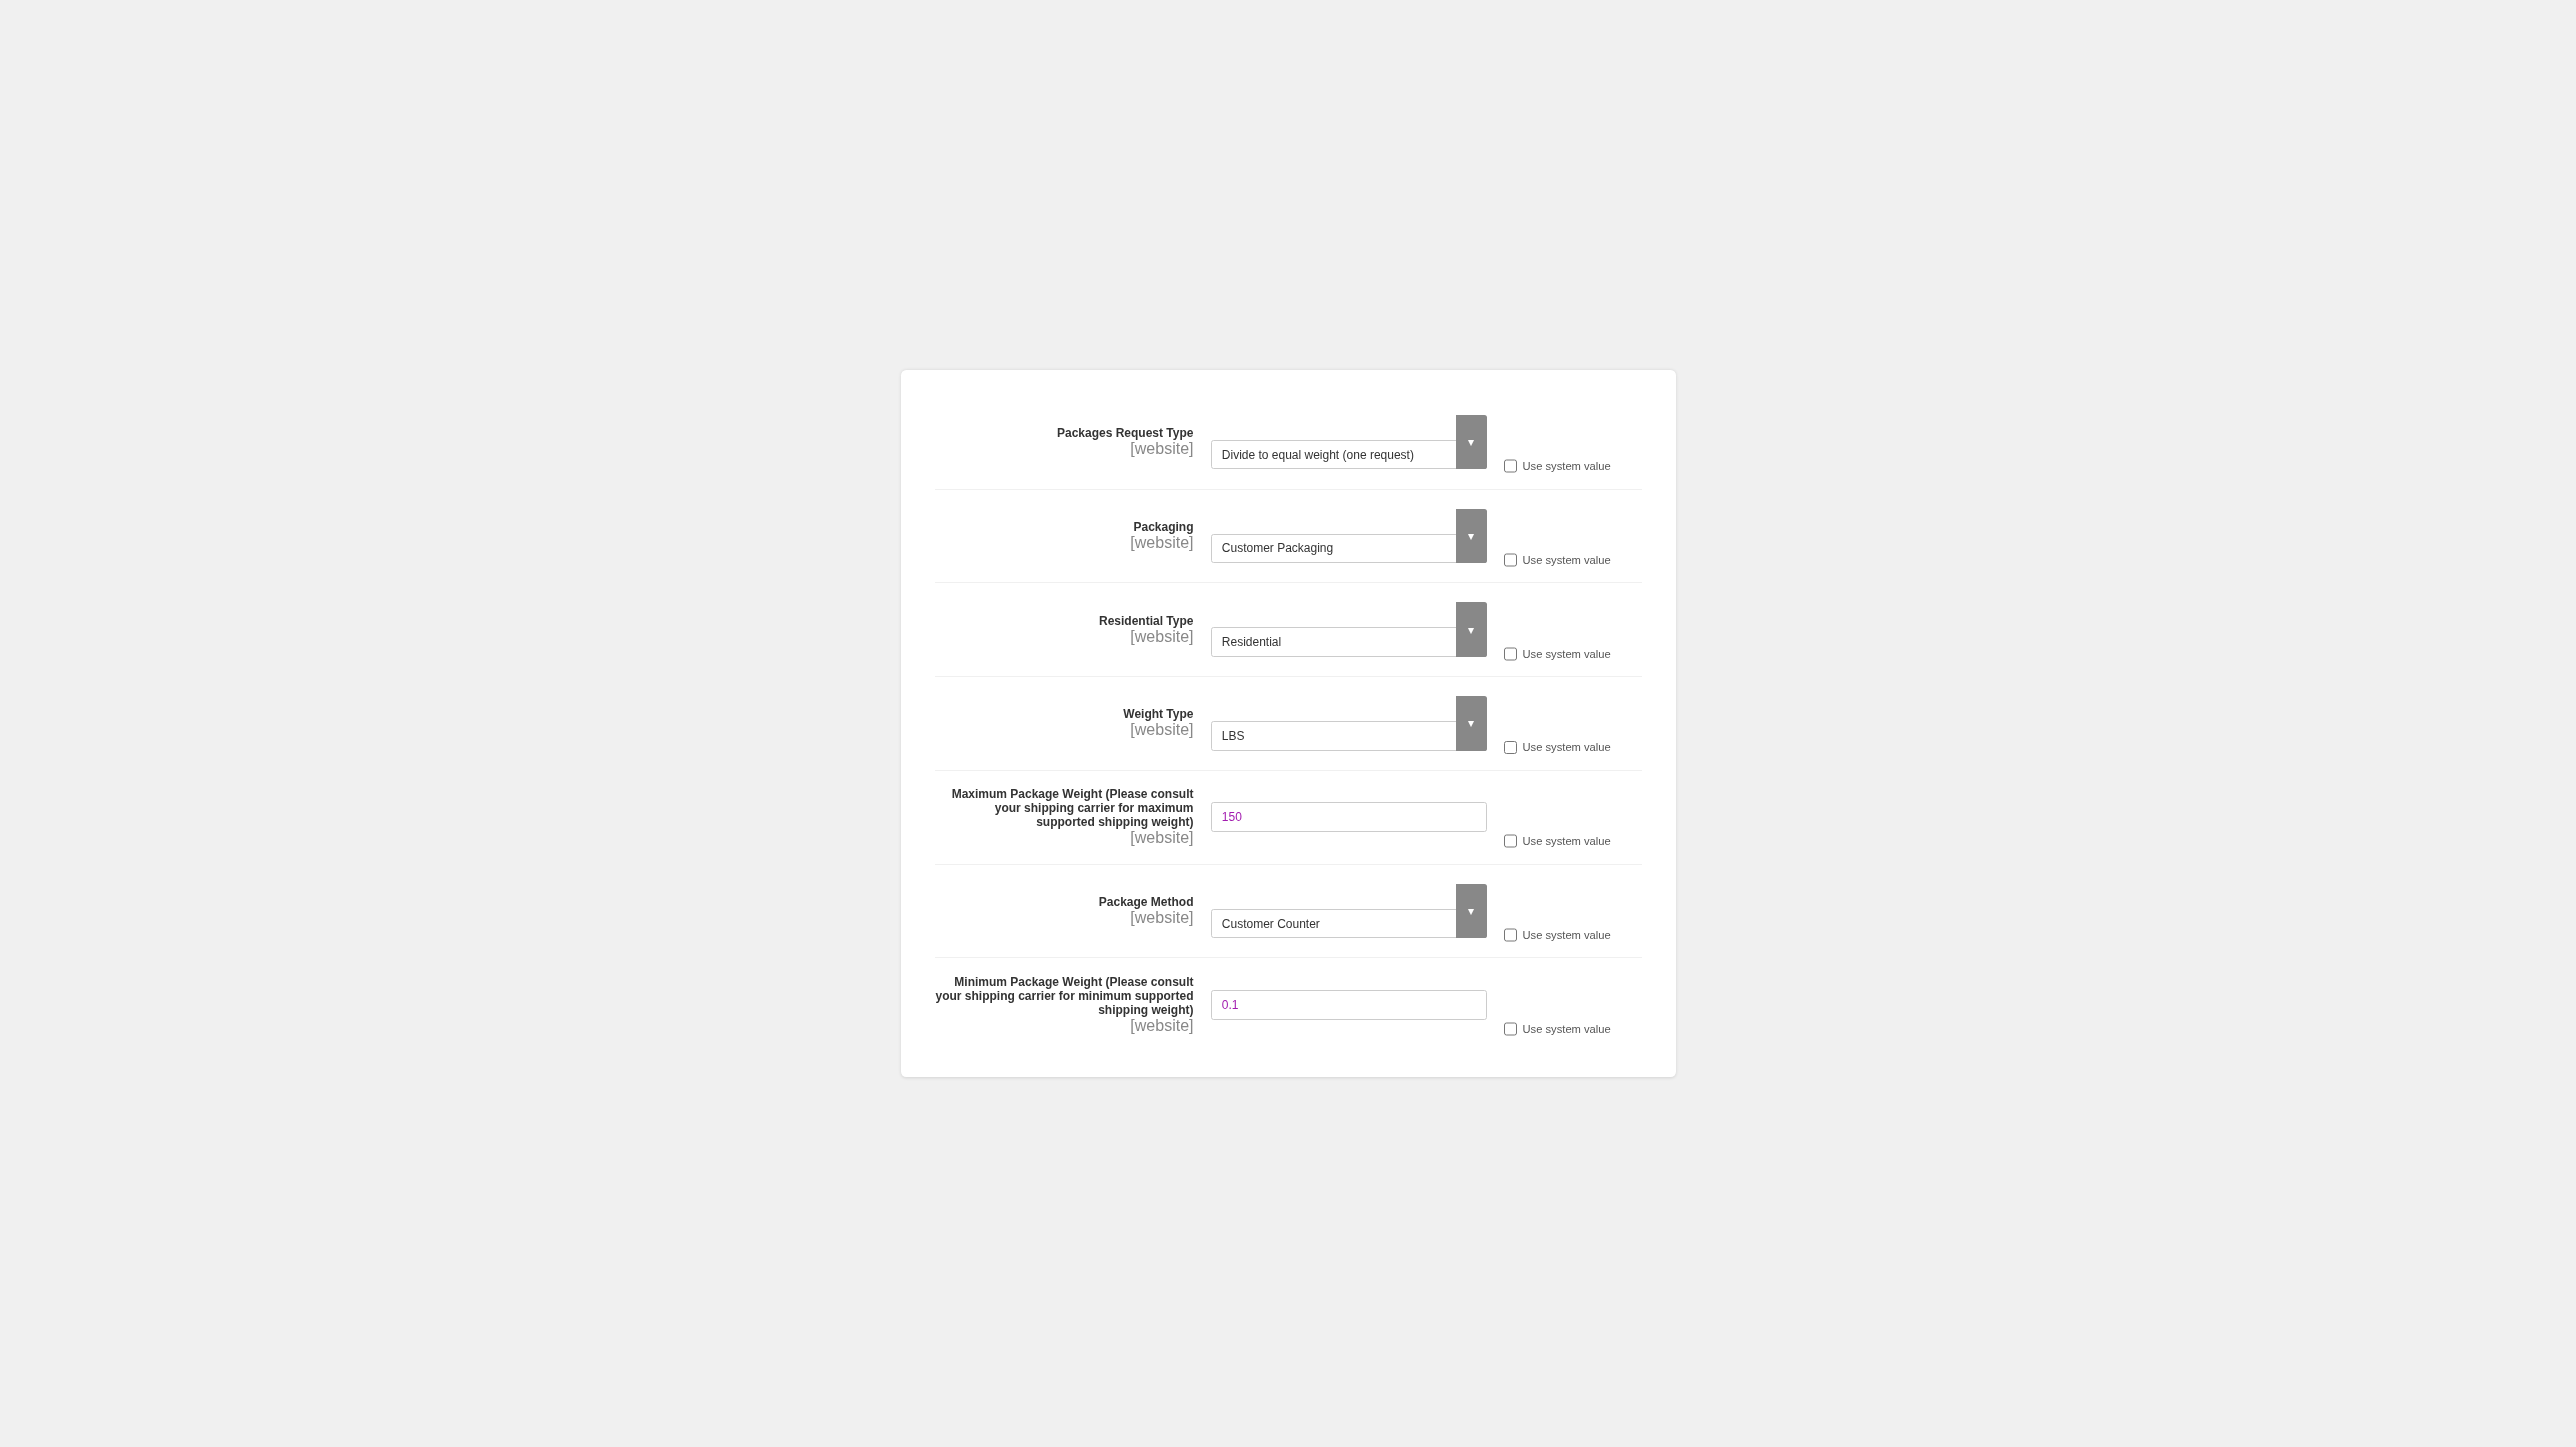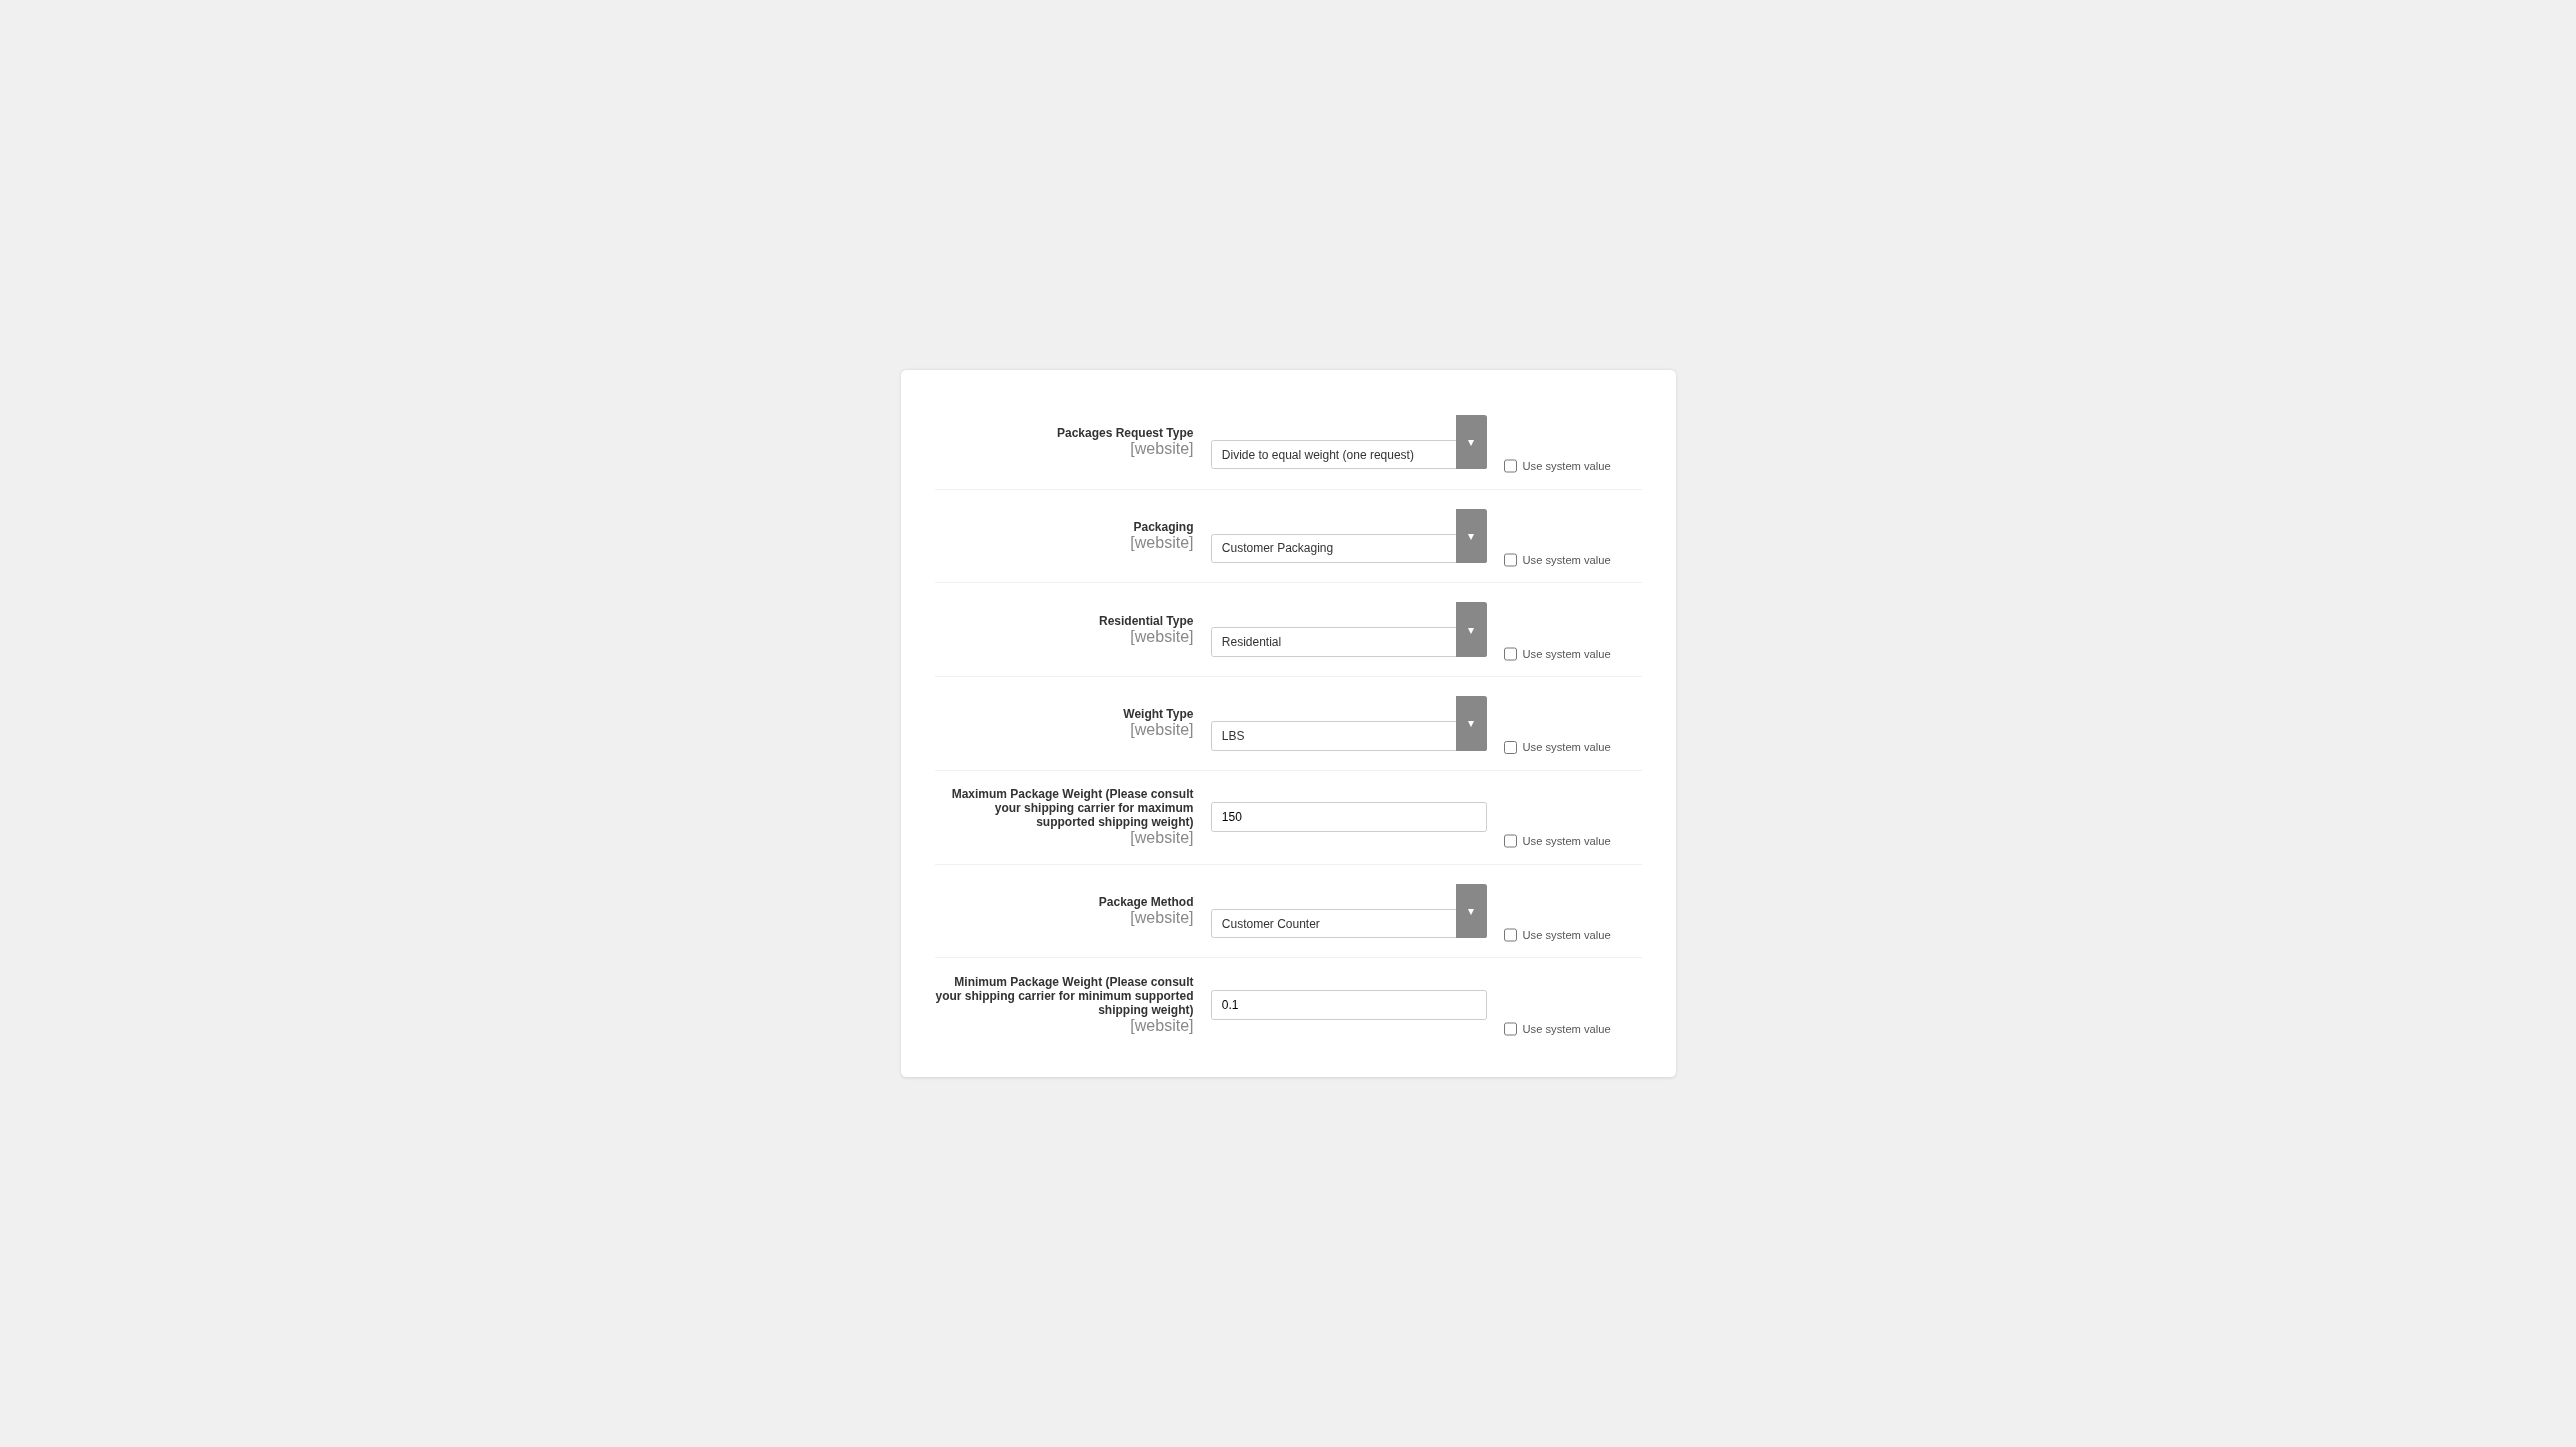--- a/index.html
+++ b/index.html
@@ -114,21 +114,21 @@
       font-size: 12px;
     }
 
     .form-input {
       width: 100%;
       padding: 6.9px 10.3px;
       border: 0.9px solid #ccc;
       border-radius: 2.6px;
       background: #fff;
       font-size: 12px;
-      color: #000000;
+      color: #a21caf;
     }
 
     .checkbox-label {
       display: flex;
       align-items: center;
       gap: 5.2px;
       font-size: 11.2px;
       color: #555;
       cursor: pointer;
       white-space: nowrap;

